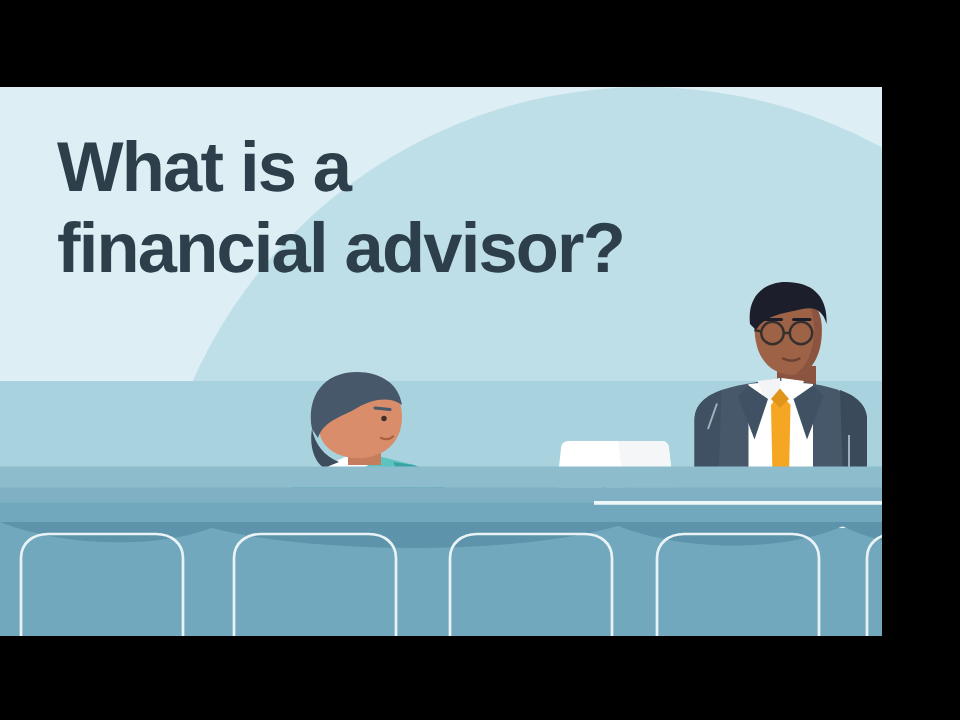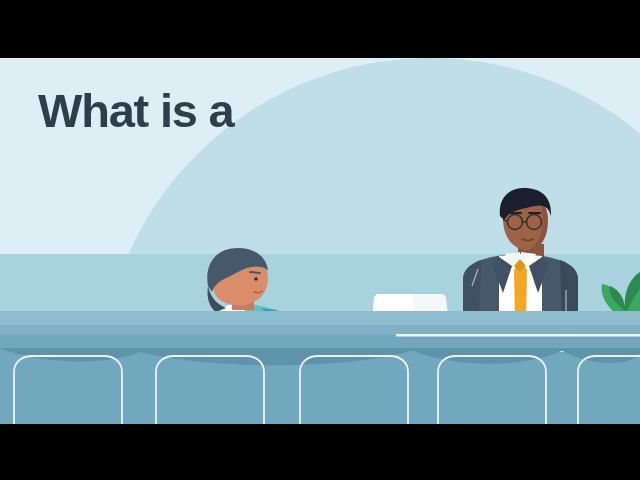--- a/index.html
+++ b/index.html
@@ -9,21 +9,21 @@
     background: #000;
   }
   body {
     width: 640px;
     height: 480px;
     overflow: hidden;
     font-family: "Liberation Sans", sans-serif;
   }
   #stage {
     position: relative;
-    width: 640px;
+    width: 588px;
     height: 480px;
     background: #6d28d9;
     overflow: hidden;
   }
   .letterbox {
     position: absolute;
     left: 0;
     width: 640px;
     background: #000000;
     z-index: 50;
@@ -209,18 +209,19 @@
                  C400 298 408 304 408 314 L408 366" fill="none" stroke="#e9f3f7" stroke-width="1.8"></path>
         <path d="M438 366 L438 314 C438 304 446 298 456 298 L528 298
                  C538 298 546 304 546 314 L546 366" fill="none" stroke="#e9f3f7" stroke-width="1.8"></path>
         <path d="M578 366 L578 314 C578 304 586 298 596 298 L640 298" fill="none" stroke="#e9f3f7" stroke-width="1.8"></path>
       </g>
 
     </svg>
 
     <div id="title-block">
       <span class="tline">What is a</span>
+      <span class="tline">financial advisor?</span>
     </div>
   </div>
 
   <div class="letterbox" id="bar-bottom"></div>
 
 </div>
 
 </body></html>

